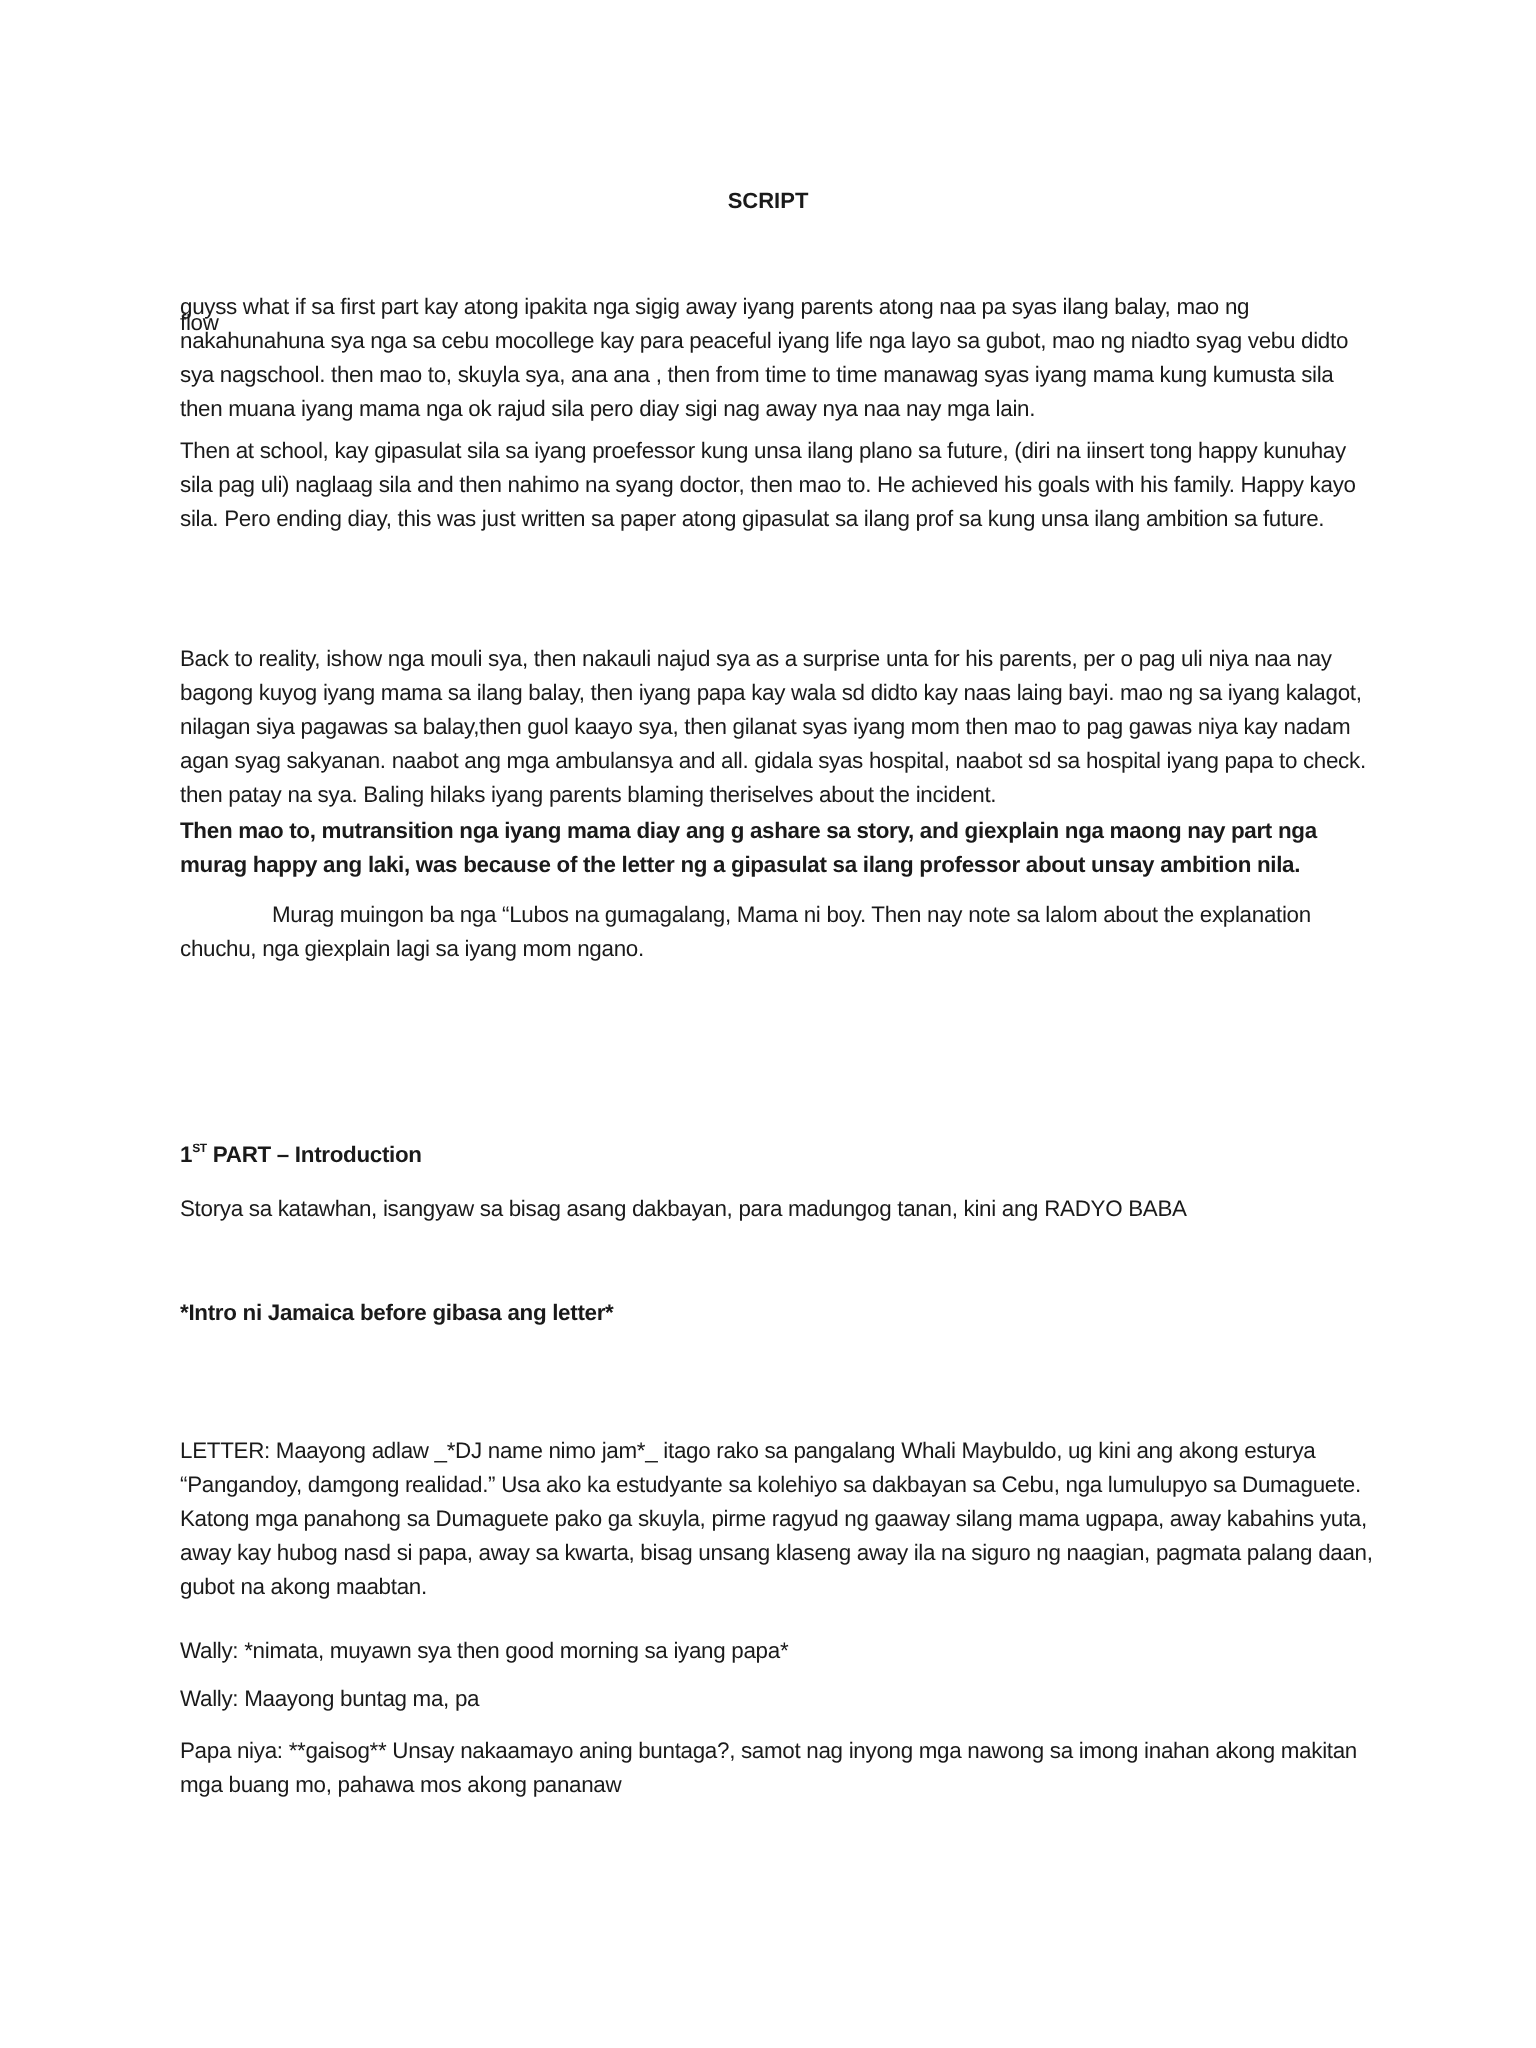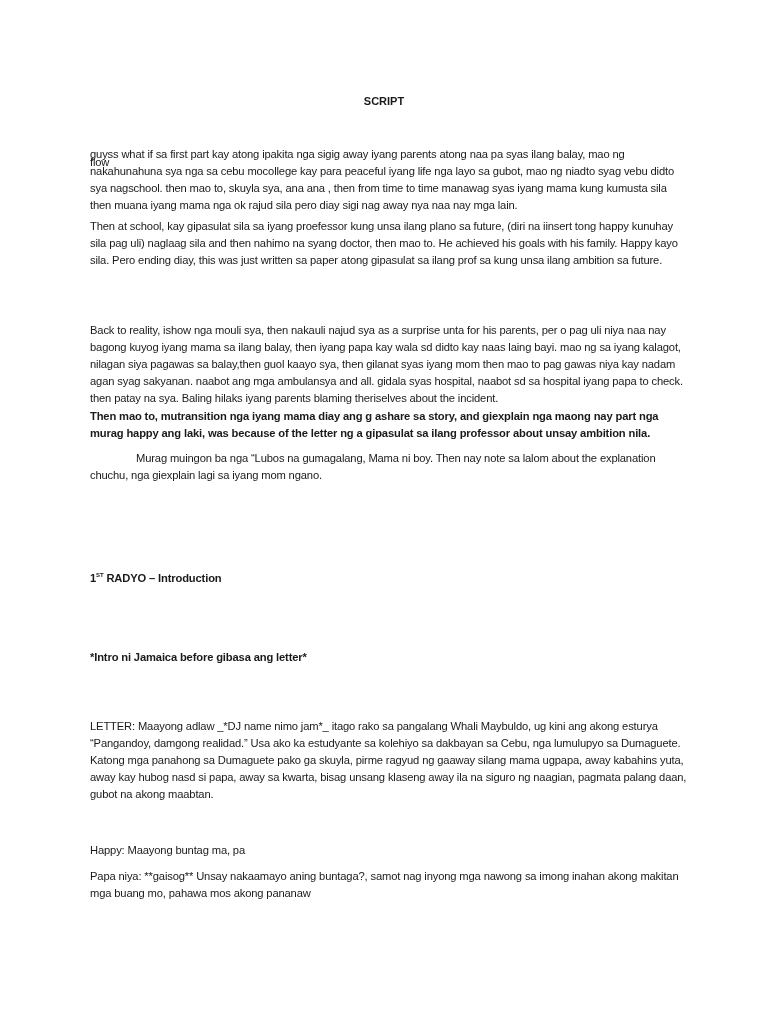--- a/index.html
+++ b/index.html
@@ -56,25 +56,27 @@
 
   <p class="p" style="top:218px;">Then at school, kay gipasulat sila sa iyang proefessor kung unsa ilang plano sa future, (diri na iinsert tong happy kunuhay sila pag uli) naglaag sila and then nahimo na syang doctor, then mao to. He achieved his goals with his family. Happy kayo sila. Pero ending diay, this was just written sa paper atong gipasulat sa ilang prof sa kung unsa ilang ambition sa future.</p>
 
   <p class="p" style="top:322px;">Back to reality, ishow nga mouli sya, then nakauli najud sya as a surprise unta for his parents, per o pag uli niya naa nay bagong kuyog iyang mama sa ilang balay, then iyang papa kay wala sd didto kay naas laing bayi. mao ng sa iyang kalagot, nilagan siya pagawas sa balay,then guol kaayo sya, then gilanat syas iyang mom then mao to pag gawas niya kay nadam agan syag sakyanan. naabot ang mga ambulansya and all. gidala syas hospital, naabot  sd sa hospital iyang papa to check. then patay na sya. Baling hilaks iyang parents  blaming theriselves about the incident.</p>
 
   <p class="p indent" style="top:450px;">Murag muingon ba nga “Lubos na gumagalang, Mama ni boy. Then nay note sa lalom about the explanation chuchu, nga giexplain lagi sa iyang mom ngano.</p>
 
   <p class="p bold" style="top:408px;">Then mao to, mutransition nga iyang mama diay ang g ashare sa story, and giexplain nga maong nay part nga murag happy ang laki, was because of the letter ng a gipasulat sa ilang professor about unsay ambition nila.</p>
 
 
-  <p class="p bold" style="top:570px;"><span>1</span><sup>ST</sup><span> RADYO – Introduction</span></p>
+  <p class="p bold" style="top:570px;"><span>1</span><sup>ST</sup><span> PART – Introduction</span></p>
 
+  <p class="p" style="top:597px;">Storya sa katawhan, isangyaw sa bisag asang dakbayan, para madungog tanan, kini ang RADYO BABA</p>
 
   <p class="p" style="top:649px;font-weight:bold;">*Intro ni Jamaica before gibasa ang letter*</p>
 
   <p class="p" style="top:718px;">LETTER: Maayong adlaw _*DJ name nimo jam*_  itago rako sa pangalang Whali Maybuldo, ug kini ang akong esturya “Pangandoy, damgong realidad.” Usa ako ka estudyante sa kolehiyo sa dakbayan sa Cebu, nga lumulupyo sa Dumaguete. Katong mga panahong sa Dumaguete pako ga skuyla, pirme ragyud ng gaaway silang mama ugpapa, away kabahins yuta, away kay hubog nasd si papa, away sa kwarta, bisag unsang klaseng away ila na siguro ng naagian, pagmata palang daan, gubot na akong maabtan.</p>
 
+  <p class="p" style="top:818px;">Wally: *nimata, muyawn sya then good morning sa iyang papa*</p>
 
-  <p class="p" style="top:842px;">Happy:  Maayong buntag ma, pa</p>
+  <p class="p" style="top:842px;">Wally:  Maayong buntag ma, pa</p>
 
   <p class="p" style="top:868px;">Papa niya: **gaisog** Unsay nakaamayo aning buntaga?, samot nag inyong mga nawong sa imong inahan akong makitan mga buang mo, pahawa mos akong pananaw</p>
 
 </div>
 
 </body></html>

